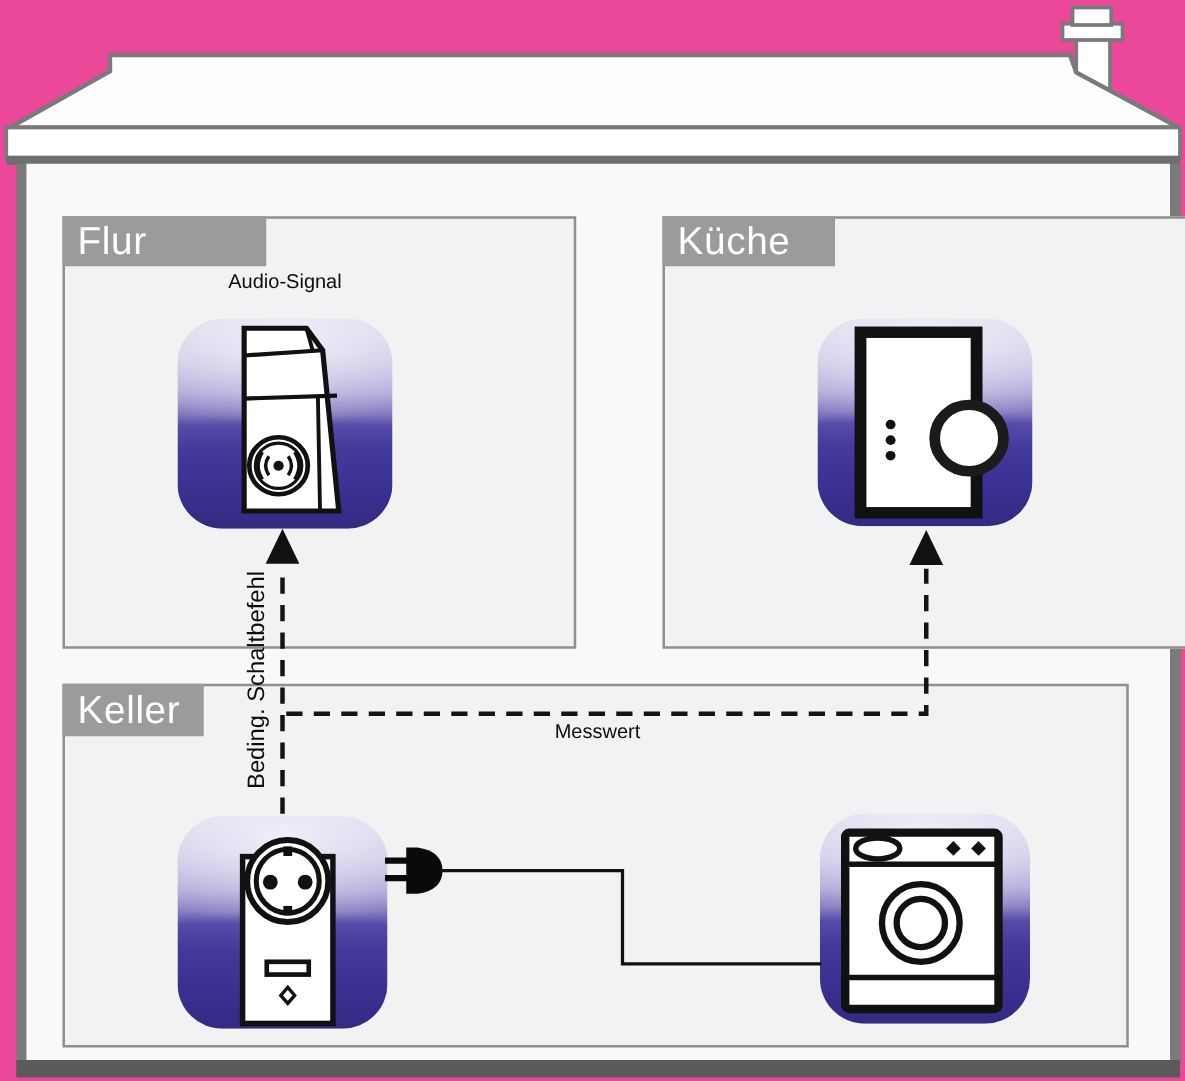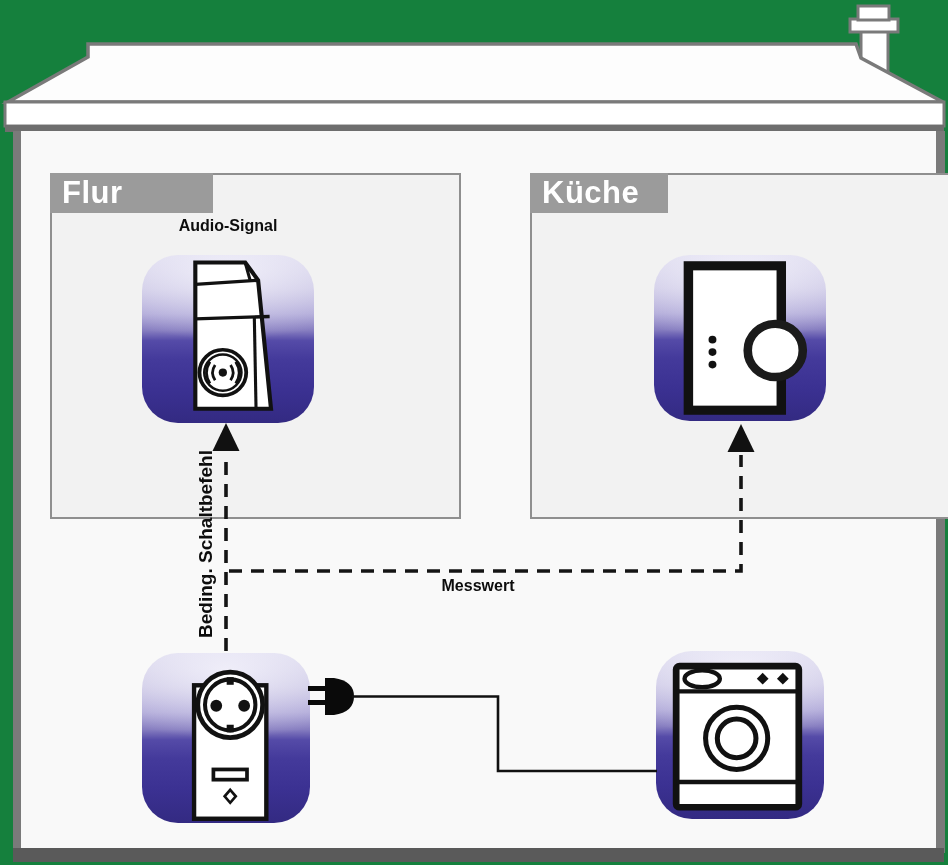--- a/index.html
+++ b/index.html
@@ -1,18 +1,18 @@
 <!DOCTYPE html>
 <html><head>
 <meta charset="utf-8">
 <style>
   html,body { margin:0; padding:0; background:#ffffff; }
   .stage {
     position:relative; width:948px; height:865px; overflow:hidden;
-    background:#15803d; font-family:"Liberation Sans", sans-serif;font-weight:bold;
+    background:#ec4899; font-family:"Liberation Sans", sans-serif;
   }
   .layer { position:absolute; left:0; top:0; width:948px; height:865px; }
   .house-layer { z-index:1; }
   .conn-layer  { z-index:4; pointer-events:none; }
 
   .room {
     position:absolute; border:2px solid #8f8f8f; background:#f2f2f2; z-index:2;
   }
   .room-flur   { left:50px;  top:173px; width:407px; height:342px; }
   .room-kueche { left:482px; top:173px; width:417px; height:342px;margin-left:48px; }
@@ -77,20 +77,23 @@
       <rect x="936" y="131" width="9" height="722" fill="#7a7a7a"></rect>
       <rect x="13" y="848" width="931" height="14" fill="#5a5a5a"></rect>
     </g>
   </svg>
 
   <div class="room room-flur">
     <div class="room-label">Flur</div>
   </div>
   <div class="room room-kueche">
     <div class="room-label">Küche</div>
+  </div>
+  <div class="room room-keller">
+    <div class="room-label">Keller</div>
   </div>
 
   <div class="tile tile-audio">
     <svg viewBox="0 0 100 100" preserveAspectRatio="none">
       <path d="M31,4.5 L60,4.5 L67.5,15 L75,91.5 L31,91.5 Z" fill="#ffffff" stroke="#111111" stroke-width="2.4"></path>
       <path d="M31,17.5 L67.5,15" stroke="#111111" stroke-width="2" fill="none"></path>
       <path d="M60,4.5 L63,15.6" stroke="#111111" stroke-width="1.8" fill="none"></path>
       <path d="M31,38 L74.2,36.6" stroke="#111111" stroke-width="2" fill="none"></path>
       <path d="M65.3,36.9 L66.3,91.5" stroke="#111111" stroke-width="1.8" fill="none"></path>
       <circle cx="47" cy="70" r="13.6" fill="#ffffff" stroke="#111111" stroke-width="2.2"></circle>

